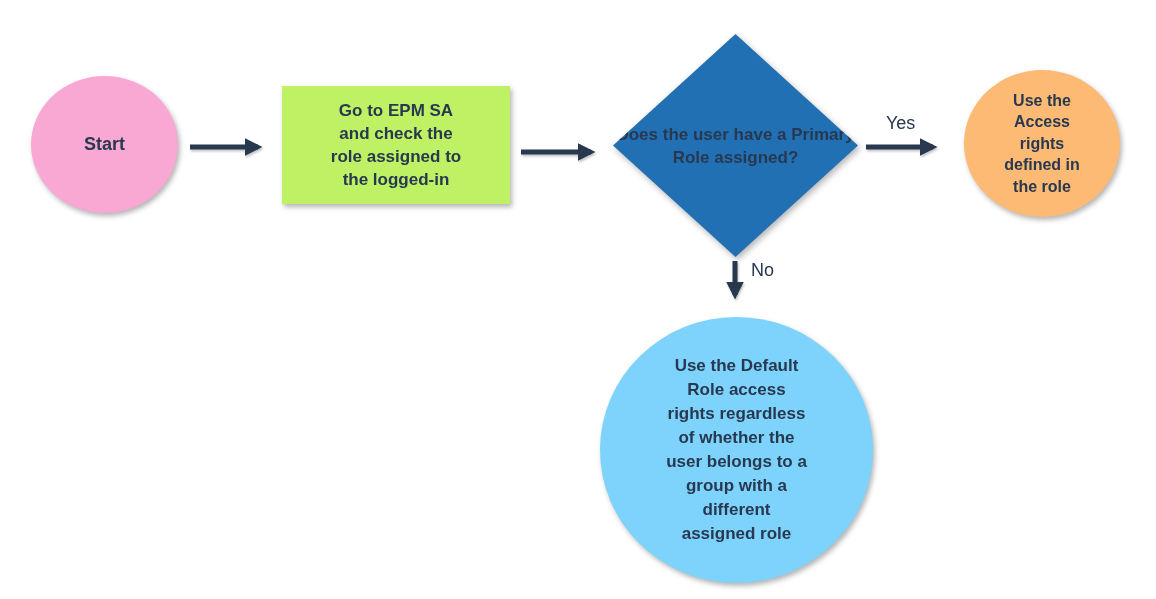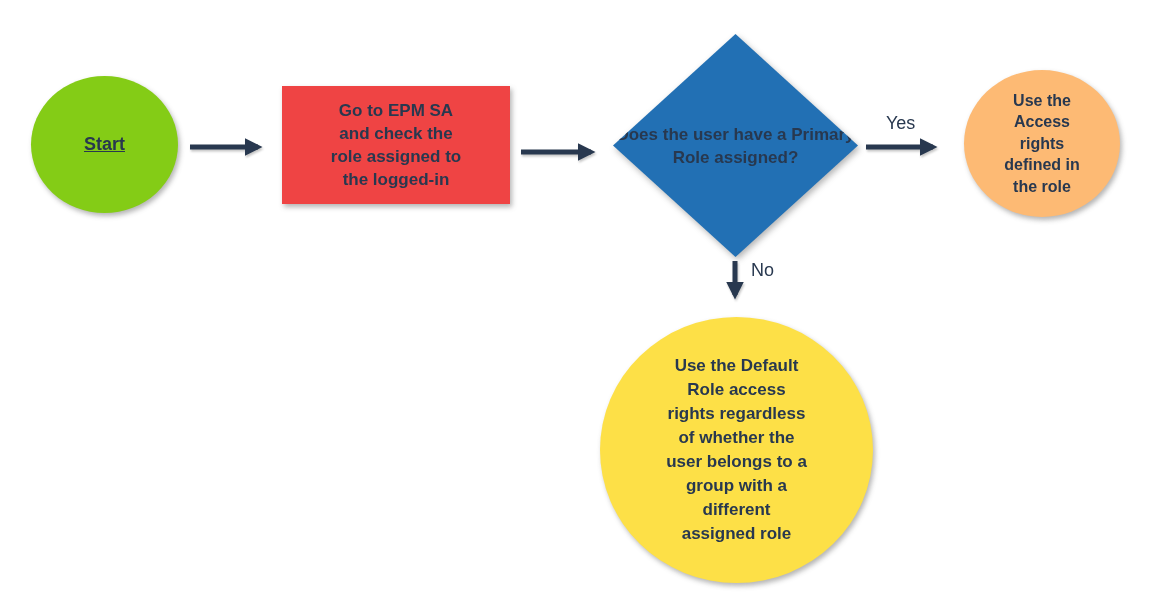--- a/index.html
+++ b/index.html
@@ -112,25 +112,25 @@
       <marker id="ah" viewBox="0 0 10 10" refX="7.5" refY="5" markerWidth="3.6" markerHeight="3.6" orient="auto-start-reverse">
         <path d="M 0 0 L 10 5 L 0 10 z" fill="#28384F"></path>
       </marker>
     </defs>
     <line x1="190" y1="147" x2="258" y2="147" stroke-width="5" stroke="#28384F" marker-end="url(#ah)"></line>
     <line x1="521" y1="152" x2="591" y2="152" stroke-width="5" stroke="#28384F" marker-end="url(#ah)"></line>
     <line x1="866" y1="147" x2="933" y2="147" stroke-width="5" stroke="#28384F" marker-end="url(#ah)"></line>
     <line x1="735" y1="261" x2="735" y2="295" stroke-width="5" stroke="#28384F" marker-end="url(#ah)"></line>
   </svg>
 
-  <div class="node circle node-start" style="background-color: #84cc16; text-decoration: underline;">
+  <div class="node circle node-start" style="background-color: #f9a8d4;">
     <span class="label">Start</span>
   </div>
 
-  <div class="node rect node-process" style="background-color: #ef4444;">
+  <div class="node rect node-process" style="background-color: #bef264;">
     <span class="label">Go to EPM SA
 and check the
 role assigned to
 the logged-in</span>
   </div>
 
   <div class="diamond-wrap">
     <div class="diamond" style="background-color: rgb(34, 112, 180);">
       <span class="label">Does the
 user have
@@ -145,21 +145,21 @@
   <div class="edge-label edge-label-no">No</div>
 
   <div class="node circle node-yes-outcome" style="background-color: #fdba74; justify-content: center;">
     <span class="label">Use the
 Access
 rights
 defined in
 the role</span>
   </div>
 
-  <div class="node circle node-no-outcome" style="background-color: #fde047;">
+  <div class="node circle node-no-outcome" style="background-color: #7dd3fc;">
     <span class="label">Use the Default
 Role access
 rights regardless
 of whether the
 user belongs to a
 group with a
 different
 assigned role</span>
   </div>
 

